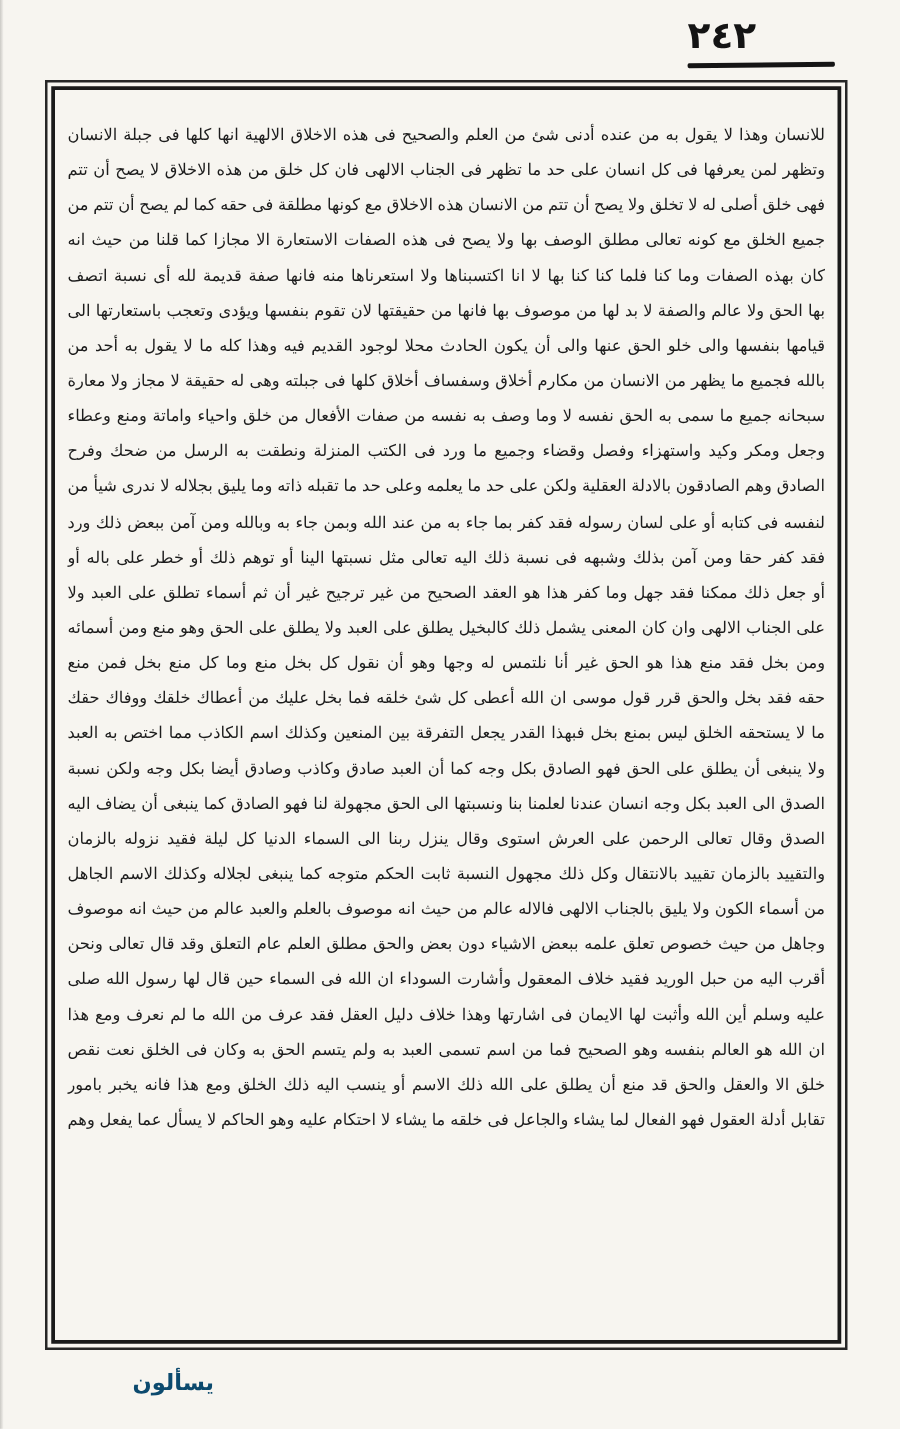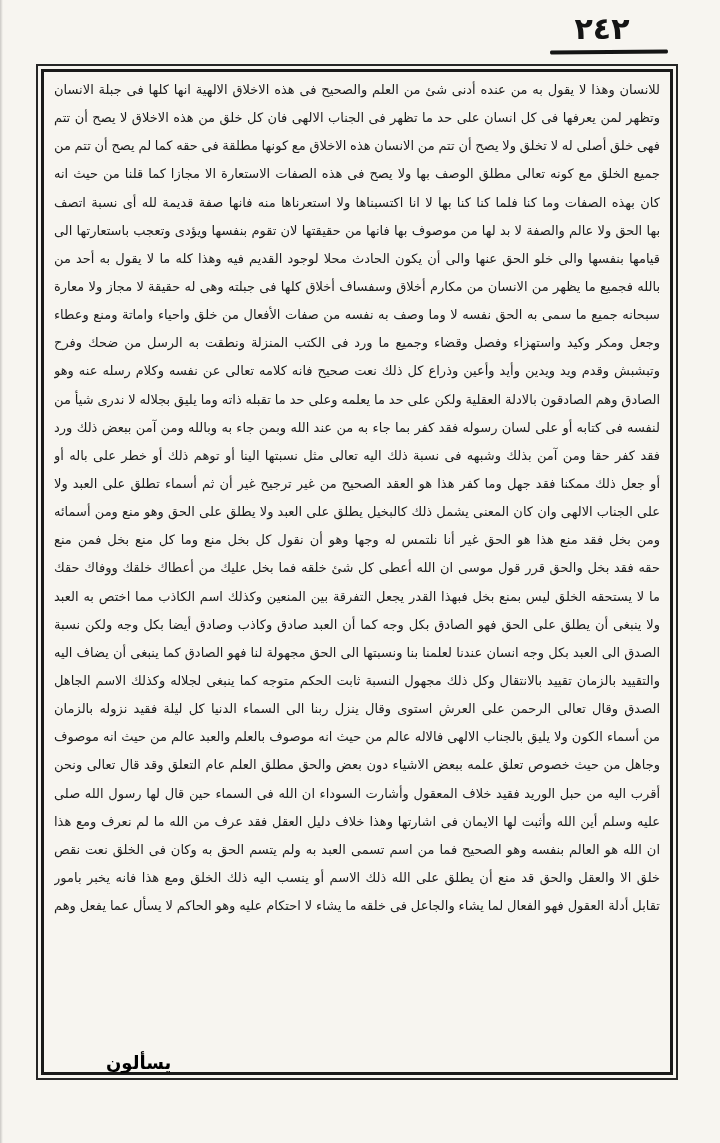--- a/index.html
+++ b/index.html
@@ -16,21 +16,21 @@
     overflow:hidden;
   }
   .sheet{position:absolute;inset:0;}
   
   .scan-edge{
     position:absolute;left:0;top:0;width:3px;height:100%;
     background:linear-gradient(to right, rgba(0,0,0,.18), rgba(0,0,0,0));
   }
   .pagenum-wrap{
     position:absolute;top:14px;right:66px;
-    text-align:center;
+    text-align:left;
   }
   .pagenum{
     font-size:30px;font-weight:bold;line-height:1;
     letter-spacing:2px;
     color:#141414;
     font-family:"DejaVu Serif","DejaVu Sans",serif;
   }
   .pagenum-rule{
     margin-top:6px;margin-right:-14px;
     width:118px;height:4px;background:#151515;
@@ -44,40 +44,40 @@
     box-sizing:border-box;
     background:var(--paper);
   }
   .frame-inner{
     position:absolute;inset:3px;
     border:3px solid #1a1a1a;
     box-sizing:border-box;
   }
   .text-block{
     position:absolute;inset:0;
-    padding:4px 10px 4px 10px;
+    padding:23px 10px 4px 10px;
     direction:rtl;
     overflow:hidden;
   }
   .line{
     height:28.15px;
     line-height:28.15px;
     font-size:13px;
     text-align:justify;
     text-align-last:justify;
     overflow:hidden;
     white-space:normal;
     word-spacing:-0.5px;
     color:var(--ink);
   }
   .catchword{
-    position:absolute;left:106px;top:1052px;
+    position:absolute;left:106px;top:1096px;
     font-size:18px;font-weight:bold;
     direction:rtl;
-    color:#000000;
+    color:#0c4a6e;
   }
 </style>
 </head>
 <body>
 
 <div class="sheet">
   <div class="scan-edge"></div>
 
   <div class="pagenum-wrap">
     <div class="pagenum">٢٤٢</div>
@@ -90,33 +90,32 @@
           <div class="line">للانسان وهذا لا يقول به من عنده أدنى شئ من العلم والصحيح فى هذه الاخلاق الالهية انها كلها فى جبلة الانسان</div>
           <div class="line">وتظهر لمن يعرفها فى كل انسان على حد ما تظهر فى الجناب الالهى فان كل خلق من هذه الاخلاق لا يصح أن تتم المعاملة به</div>
           <div class="line">فهى خلق أصلى له لا تخلق ولا يصح أن تتم من الانسان هذه الاخلاق مع كونها مطلقة فى حقه كما لم يصح أن تتم من الله فى</div>
           <div class="line">جميع الخلق مع كونه تعالى مطلق الوصف بها ولا يصح فى هذه الصفات الاستعارة الا مجازا كما قلنا من حيث انه تعالى</div>
           <div class="line">كان بهذه الصفات وما كنا فلما كنا كنا بها لا انا اكتسبناها ولا استعرناها منه فانها صفة قديمة لله أى نسبة اتصف</div>
           <div class="line">بها الحق ولا عالم والصفة لا بد لها من موصوف بها فانها من حقيقتها لان تقوم بنفسها ويؤدى وتعجب باستعارتها الى</div>
           <div class="line">قيامها بنفسها والى خلو الحق عنها والى أن يكون الحادث محلا لوجود القديم فيه وهذا كله ما لا يقول به أحد من العلماء</div>
           <div class="line">بالله فجميع ما يظهر من الانسان من مكارم أخلاق وسفساف أخلاق كلها فى جبلته وهى له حقيقة لا مجاز ولا معارة كما انه</div>
           <div class="line">سبحانه جميع ما سمى به الحق نفسه لا وما وصف به نفسه من صفات الأفعال من خلق واحياء واماتة ومنع وعطاء</div>
           <div class="line">وجعل ومكر وكيد واستهزاء وفصل وقضاء وجميع ما ورد فى الكتب المنزلة ونطقت به الرسل من ضحك وفرح وتعجب</div>
-          <div class="line">وتبشبش وقدم ويد ويدين وأيد وأعين وذراع كل ذلك نعت صحيح فانه كلامه تعالى عن نفسه وكلام رسله عنه وهو</div>
           <div class="line">الصادق وهم الصادقون بالادلة العقلية ولكن على حد ما يعلمه وعلى حد ما تقبله ذاته وما يليق بجلاله لا ندرى شيأ من ذلك</div>
           <div class="line">لنفسه فى كتابه أو على لسان رسوله فقد كفر بما جاء به من عند الله وبمن جاء به وبالله ومن آمن ببعض ذلك ورد بعضه</div>
           <div class="line">فقد كفر حقا ومن آمن بذلك وشبهه فى نسبة ذلك اليه تعالى مثل نسبتها الينا أو توهم ذلك أو خطر على باله أو تصوره</div>
           <div class="line">أو جعل ذلك ممكنا فقد جهل وما كفر هذا هو العقد الصحيح من غير ترجيح غير أن ثم أسماء تطلق على العبد ولا تطلق</div>
           <div class="line">على الجناب الالهى وان كان المعنى يشمل ذلك كالبخيل يطلق على العبد ولا يطلق على الحق وهو منع ومن أسمائه المانع</div>
           <div class="line">ومن بخل فقد منع هذا هو الحق غير أنا نلتمس له وجها وهو أن نقول كل بخل منع وما كل منع بخل فمن منع المستحق</div>
           <div class="line">حقه فقد بخل والحق قرر قول موسى ان الله أعطى كل شئ خلقه فما بخل عليك من أعطاك خلقك ووفاك حقك فمنع</div>
           <div class="line">ما لا يستحقه الخلق ليس بمنع بخل فبهذا القدر يجعل التفرقة بين المنعين وكذلك اسم الكاذب مما اختص به العبد</div>
           <div class="line">ولا ينبغى أن يطلق على الحق فهو الصادق بكل وجه كما أن العبد صادق وكاذب وصادق أيضا بكل وجه ولكن نسبة</div>
           <div class="line">الصدق الى العبد بكل وجه انسان عندنا لعلمنا بنا ونسبتها الى الحق مجهولة لنا فهو الصادق كما ينبغى أن يضاف اليه</div>
+          <div class="line">الصدق وقال تعالى الرحمن على العرش استوى وقال ينزل ربنا الى السماء الدنيا كل ليلة فقيد نزوله بالزمان</div>
           <div class="line">والتقييد بالزمان تقييد بالانتقال وكل ذلك مجهول النسبة ثابت الحكم متوجه كما ينبغى لجلاله وكذلك الاسم الجاهل</div>
-          <div class="line">الصدق وقال تعالى الرحمن على العرش استوى وقال ينزل ربنا الى السماء الدنيا كل ليلة فقيد نزوله بالزمان</div>
           <div class="line">من أسماء الكون ولا يليق بالجناب الالهى فالاله عالم من حيث انه موصوف بالعلم والعبد عالم من حيث انه موصوف بالعلم</div>
           <div class="line">وجاهل من حيث خصوص تعلق علمه ببعض الاشياء دون بعض والحق مطلق العلم عام التعلق وقد قال تعالى ونحن</div>
           <div class="line">أقرب اليه من حبل الوريد فقيد خلاف المعقول وأشارت السوداء ان الله فى السماء حين قال لها رسول الله صلى الله</div>
           <div class="line">عليه وسلم أين الله وأثبت لها الايمان فى اشارتها وهذا خلاف دليل العقل فقد عرف من الله ما لم نعرف ومع هذا فنقول</div>
           <div class="line">ان الله هو العالم بنفسه وهو الصحيح فما من اسم تسمى العبد به ولم يتسم الحق به وكان فى الخلق نعت نقص وسفساف</div>
           <div class="line">خلق الا والعقل والحق قد منع أن يطلق على الله ذلك الاسم أو ينسب اليه ذلك الخلق ومع هذا فانه يخبر بامور وفصول</div>
           <div class="line">تقابل أدلة العقول فهو الفعال لما يشاء والجاعل فى خلقه ما يشاء لا احتكام عليه وهو الحاكم لا يسأل عما يفعل وهم</div>
         </div>
     </div>
   </div>

